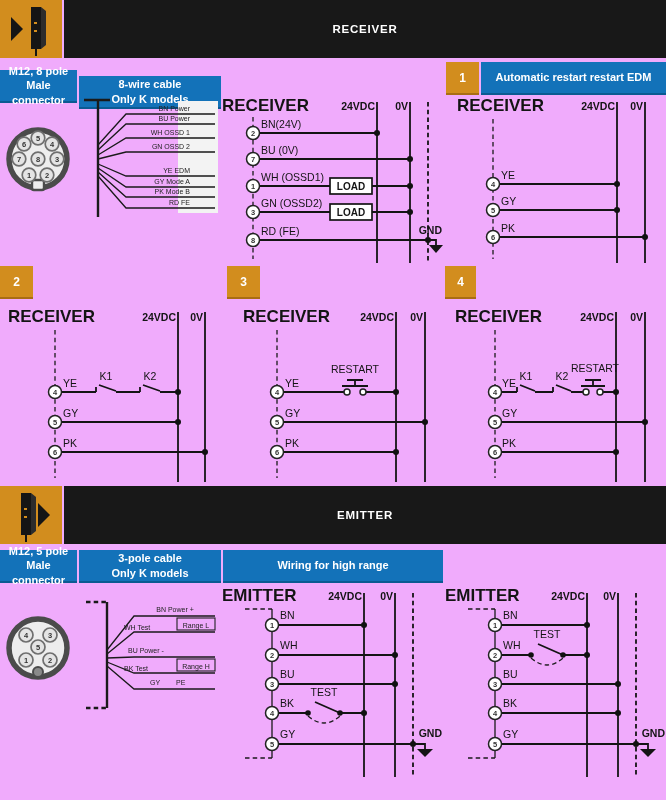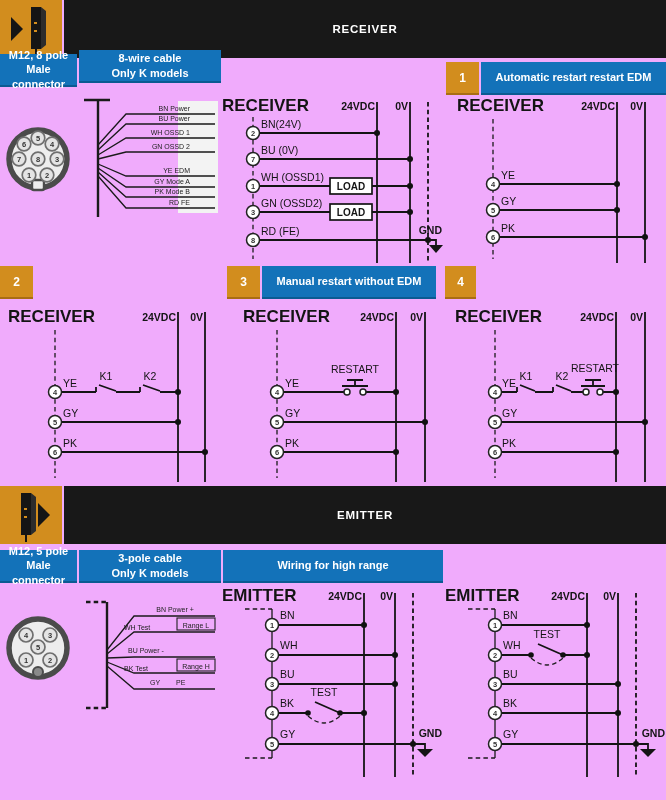--- a/index.html
+++ b/index.html
@@ -44,25 +44,25 @@
       <polygon points="41,7 46,11 46,45 41,49" fill="#2c2c2c"></polygon>
       <rect x="34" y="22" width="3" height="2" fill="#D28D1E"></rect>
       <rect x="34" y="30" width="3" height="2" fill="#D28D1E"></rect>
       <path d="M36 49 V56" stroke="#151515" stroke-width="2"></path>
     </svg>
   </div>
   <div class="bar" style="left:64px;top:0;width:602px;height:58px">
     <span>RECEIVER</span>
   </div>
 
-  <div class="hdr" style="left:0;top:54px;width:77px;height:33px">
+  <div class="hdr" style="left:0;top:70px;width:77px;height:33px">
     <span>M12, 8 pole</span>
     <span>Male connector</span>
   </div>
-  <div class="hdr" style="left:79px;top:50px;width:142px;height:33px">
+  <div class="hdr" style="left:79px;top:76px;width:142px;height:33px">
     <span>8-wire cable</span>
     <span>Only K models</span>
   </div>
   <div class="num" style="left:446px;top:62px;width:33px;height:33px">
     <span>1</span>
   </div>
   <div class="hdr" style="left:481px;top:62px;width:185px;height:33px">
     <span>Automatic restart restart EDM</span>
   </div>
 
@@ -205,23 +205,20 @@
         <text class="p" x="50" y="144.5" text-anchor="middle">6</text>
       </g>
   </svg>
 
   <div class="num" style="left:0;top:266px;width:33px;height:33px">
     <span>2</span>
   </div>
   <div class="num" style="left:227px;top:266px;width:33px;height:33px">
     <span>3</span>
   </div>
-  <div class="hdr" style="left:262px;top:266px;width:174px;height:33px">
-    <span>Manual restart without EDM</span>
-  </div>
   <div class="num" style="left:445px;top:266px;width:31px;height:33px">
     <span>4</span>
   </div>
 
   <svg style="left:0;top:302px" width="222" height="180" viewBox="0 0 222 180">
     <text class="t" x="8" y="20">RECEIVER</text>
     <text class="r" x="176" y="19" text-anchor="end">24VDC</text>
     <text class="r" x="203" y="19" text-anchor="end">0V</text>
     <path class="ln" d="M178 10 V180"></path>
     <path class="ln" d="M205 10 V180"></path>

